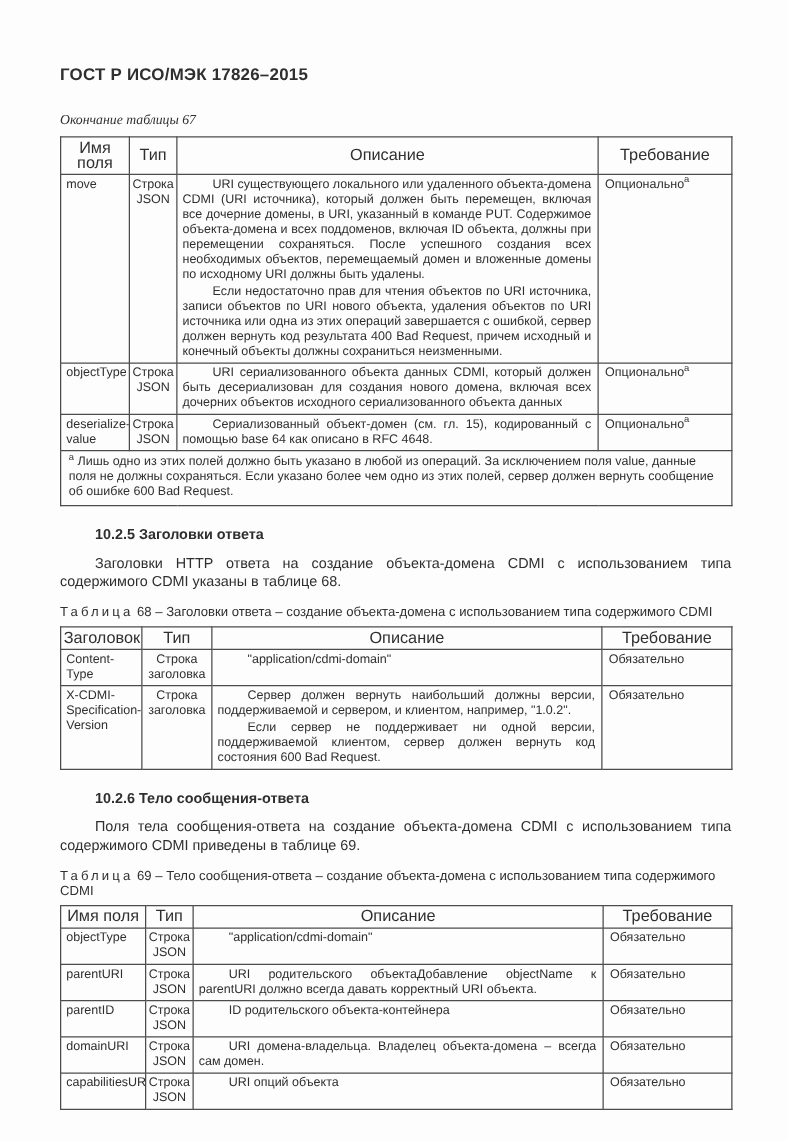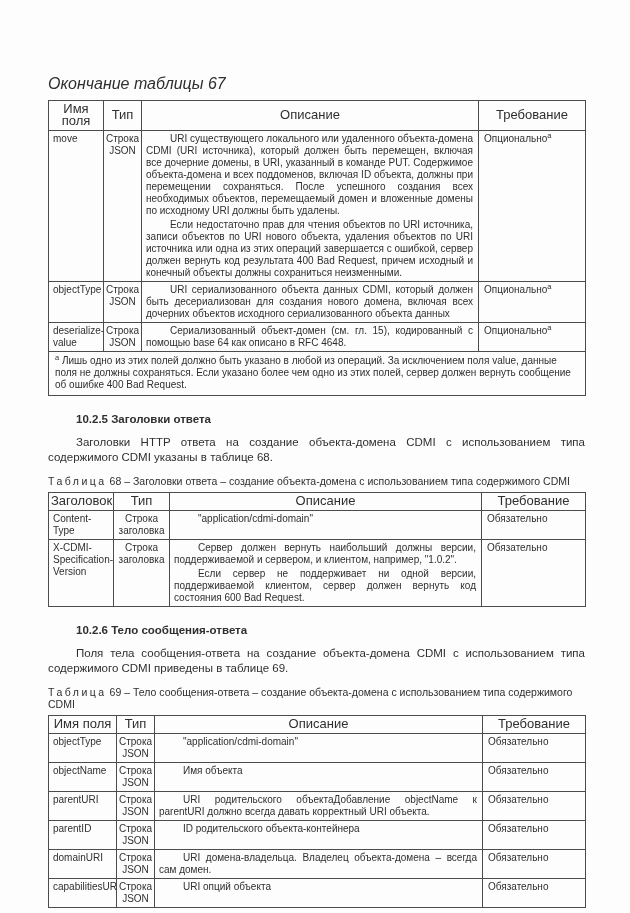--- a/index.html
+++ b/index.html
@@ -7,21 +7,21 @@
   body {
     background: #fdfdfd;
     color: #2f2f2f;
     font-family: "Liberation Sans", sans-serif;
     overflow: hidden;
   }
   .page { padding: 52px 45px 0 48px; width: 630px; }
 
   .doc-header { font-size: 13.5px; font-weight: bold; letter-spacing: 0.2px; }
 
-  .continuation { font-style: italic; font-size: 16px; margin: 23px 0 7px; }
+  .continuation { font-style: italic; font-size: 11px; margin: 23px 0 7px; font-family: Liberation Serif, serif; }
 
   table.t {
     border-collapse: collapse;
     width: 537px;
     table-layout: fixed;
     font-size: 10px;
     line-height: 12px;
   }
   table.t th, table.t td { border: 1px solid #4c4c4c; vertical-align: top; }
   table.t th {
@@ -59,20 +59,21 @@
   .t68 col.c3 { width: 312px; } .t68 col.c4 { width: 104px; }
   .t69 col.c1 { width: 68px; } .t69 col.c2 { width: 38px; }
   .t69 col.c3 { width: 328px; } .t69 col.c4 { width: 103px; }
   .t69 td { height: 25px; }
 </style>
 </head>
 <body>
 
 <div class="page">
 
+  <div class="doc-header">ГОСТ Р ИСО/МЭК 17826–2015</div>
 
   <div class="continuation">Окончание таблицы 67</div>
 
   <table class="t t67">
     <colgroup>
         <col class="c1">
         <col class="c2">
         <col class="c3">
         <col class="c4">
       </colgroup>
@@ -107,21 +108,21 @@
       <tr>
         <td class="c-name">deserialize-value</td>
         <td class="c-type">Строка
 JSON</td>
         <td class="c-desc">
           <p>Сериализованный объект-домен (см. гл. 15), кодированный с помощью base 64 как описано в RFC 4648.</p>
         </td>
         <td class="c-req"><span>Опционально</span><sup>а</sup></td>
       </tr>
       <tr>
-        <td class="c-foot" colspan="4"><sup>а</sup> <span class="foot-text">Лишь одно из этих полей должно быть указано в любой из операций. За исключением поля value, данные поля не должны сохраняться. Если указано более чем одно из этих полей, сервер должен вернуть сообщение об ошибке 400 Bad Request.</span></td>
+        <td class="c-foot" colspan="4"><sup>а</sup> <span class="foot-text">Лишь одно из этих полей должно быть указано в любой из операций. За исключением поля value, данные поля не должны сохраняться. Если указано более чем одно из этих полей, сервер должен вернуть сообщение об ошибке 600 Bad Request.</span></td>
       </tr>
     </tbody>
   </table>
 
   <h3 class="sec-heading">10.2.5 Заголовки ответа</h3>
   <p class="body-p">Заголовки HTTP ответа на создание объекта-домена CDMI с использованием типа содержимого CDMI указаны в таблице 68.</p>
   <p class="caption"><span class="cap-word">Таблица</span> <span>68 – Заголовки ответа – создание объекта-домена с использованием типа содержимого CDMI</span></p>
 
   <table class="t t68">
     <colgroup>
@@ -184,29 +185,20 @@
       <tr>
         <td class="c-name">objectType</td>
         <td class="c-type">Строка
 JSON</td>
         <td class="c-desc">
             <p>"application/cdmi-domain"</p>
           </td>
         <td class="c-req"><span>Обязательно</span></td>
       </tr>
       <tr>
-        <td class="c-name">objectName</td>
-        <td class="c-type">Строка
-JSON</td>
-        <td class="c-desc">
-            <p>Имя объекта</p>
-          </td>
-        <td class="c-req"><span>Обязательно</span></td>
-      </tr>
-      <tr>
         <td class="c-name">parentURI</td>
         <td class="c-type">Строка
 JSON</td>
         <td class="c-desc">
             <p>URI родительского объектаДобавление objectName к parentURI должно всегда давать корректный URI объекта.</p>
           </td>
         <td class="c-req"><span>Обязательно</span></td>
       </tr>
       <tr>
         <td class="c-name">parentID</td>

